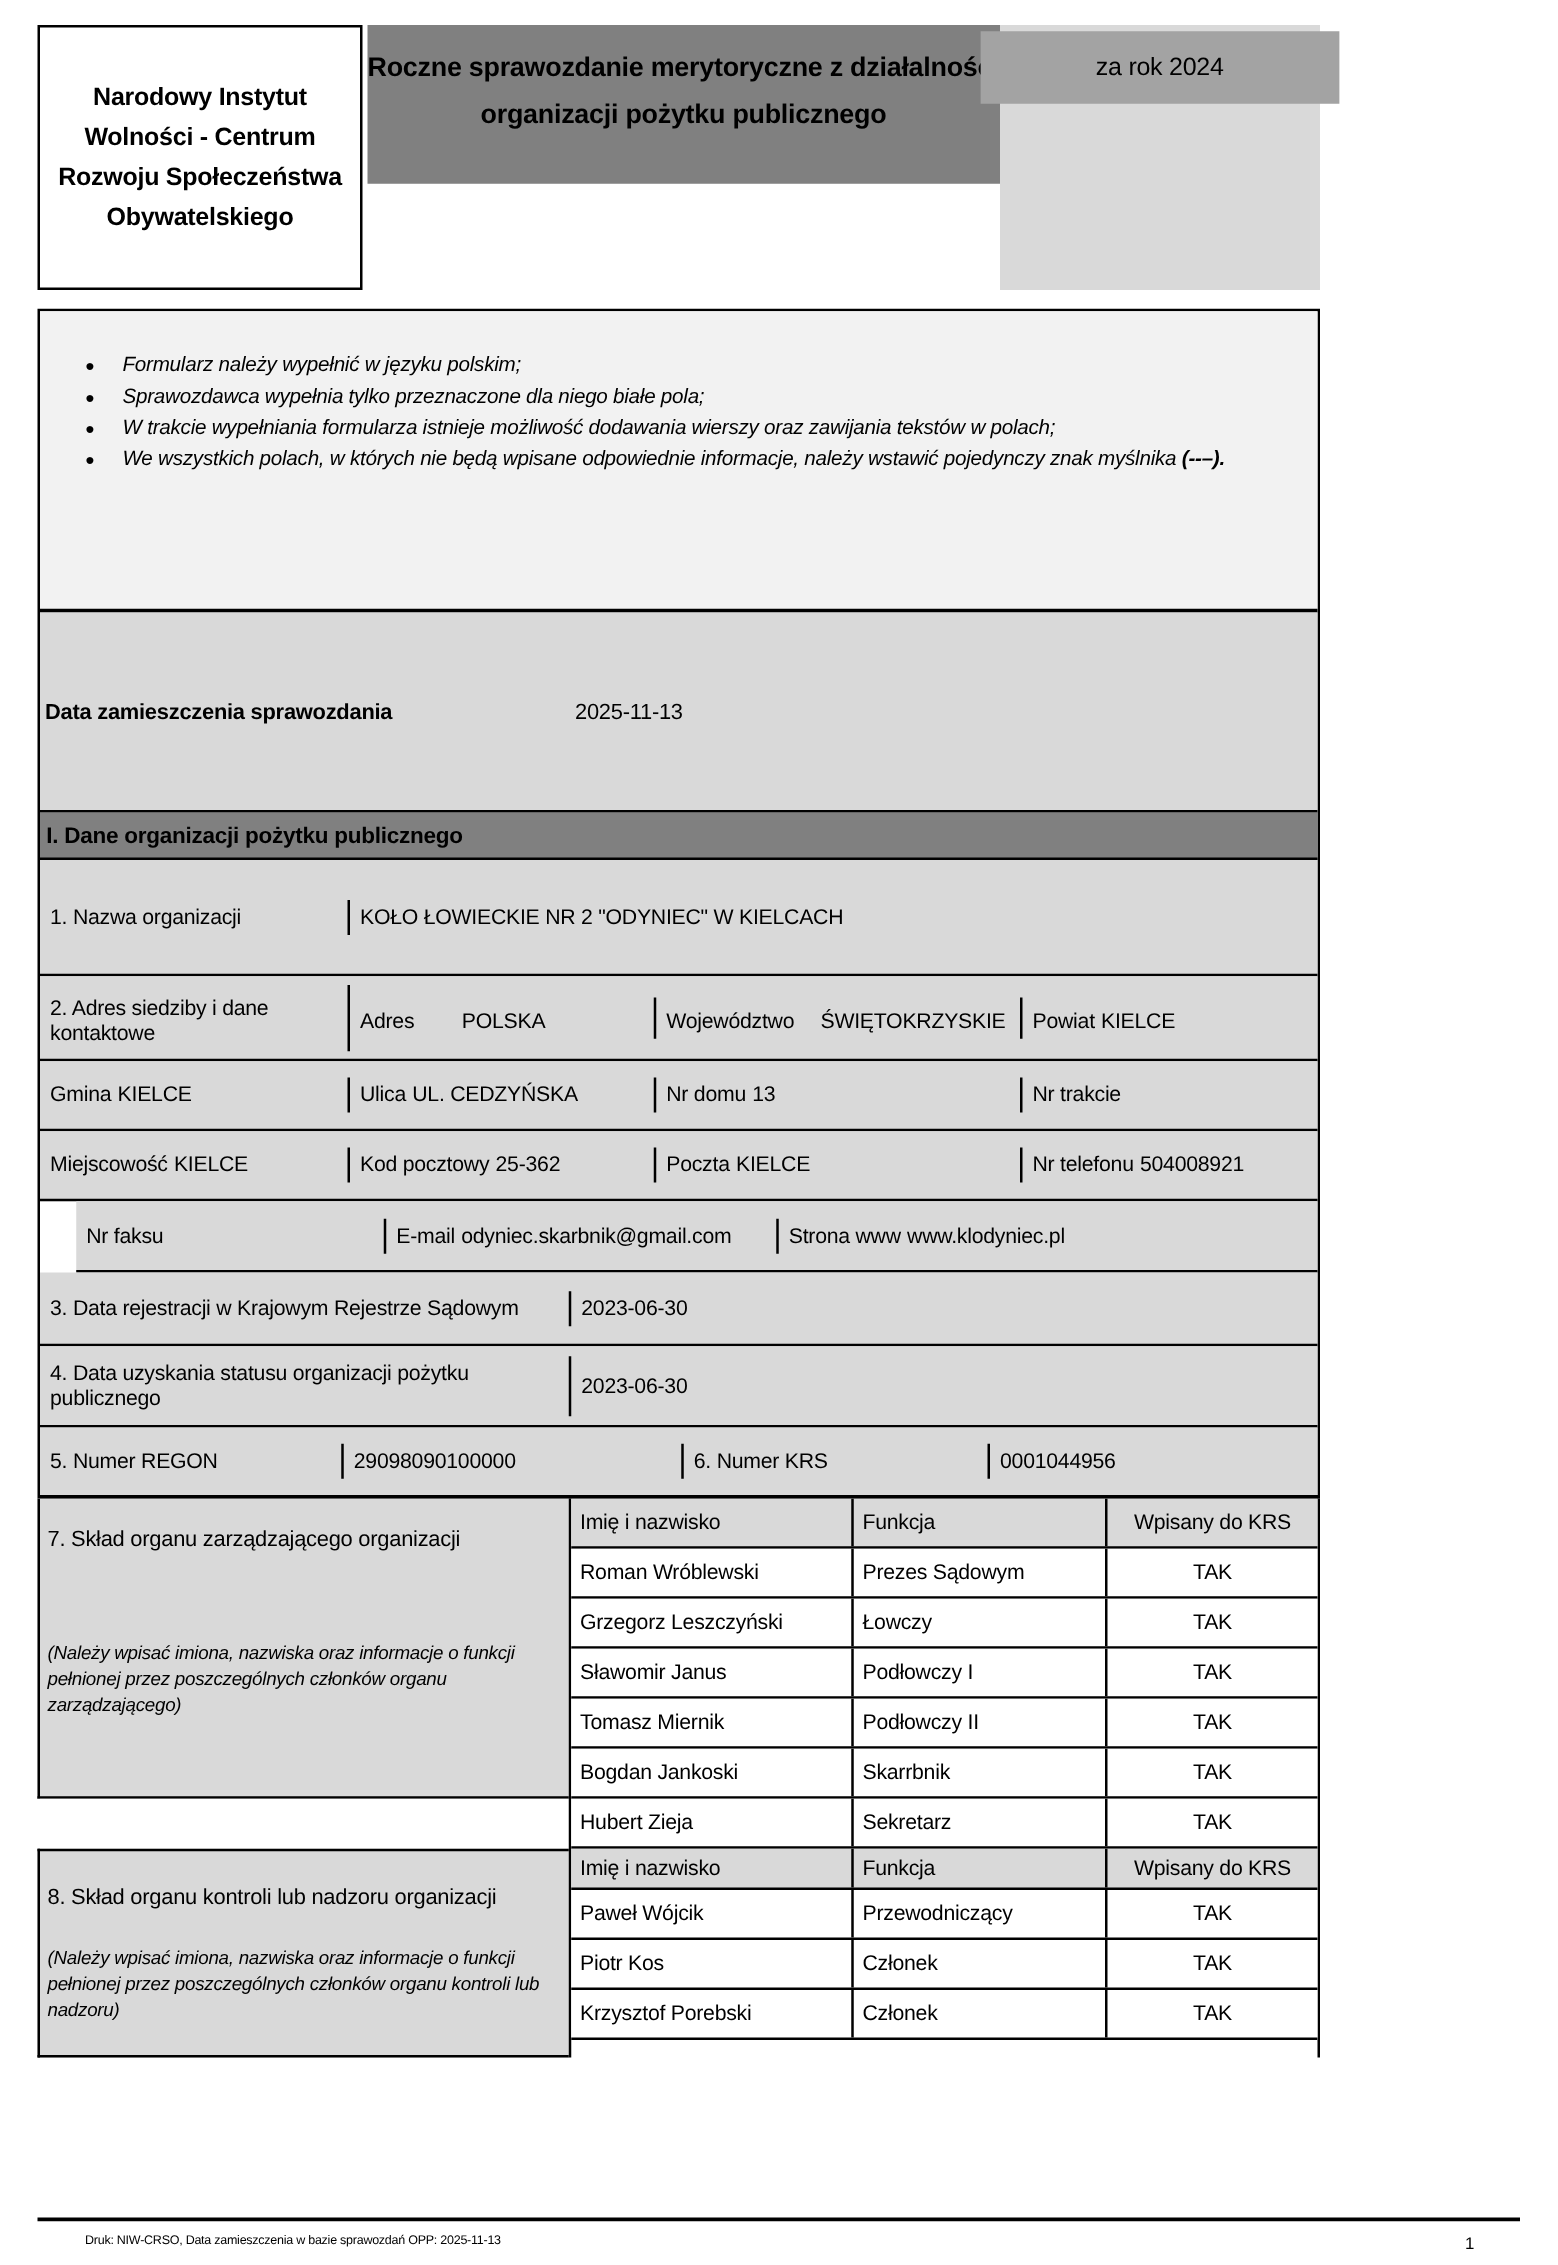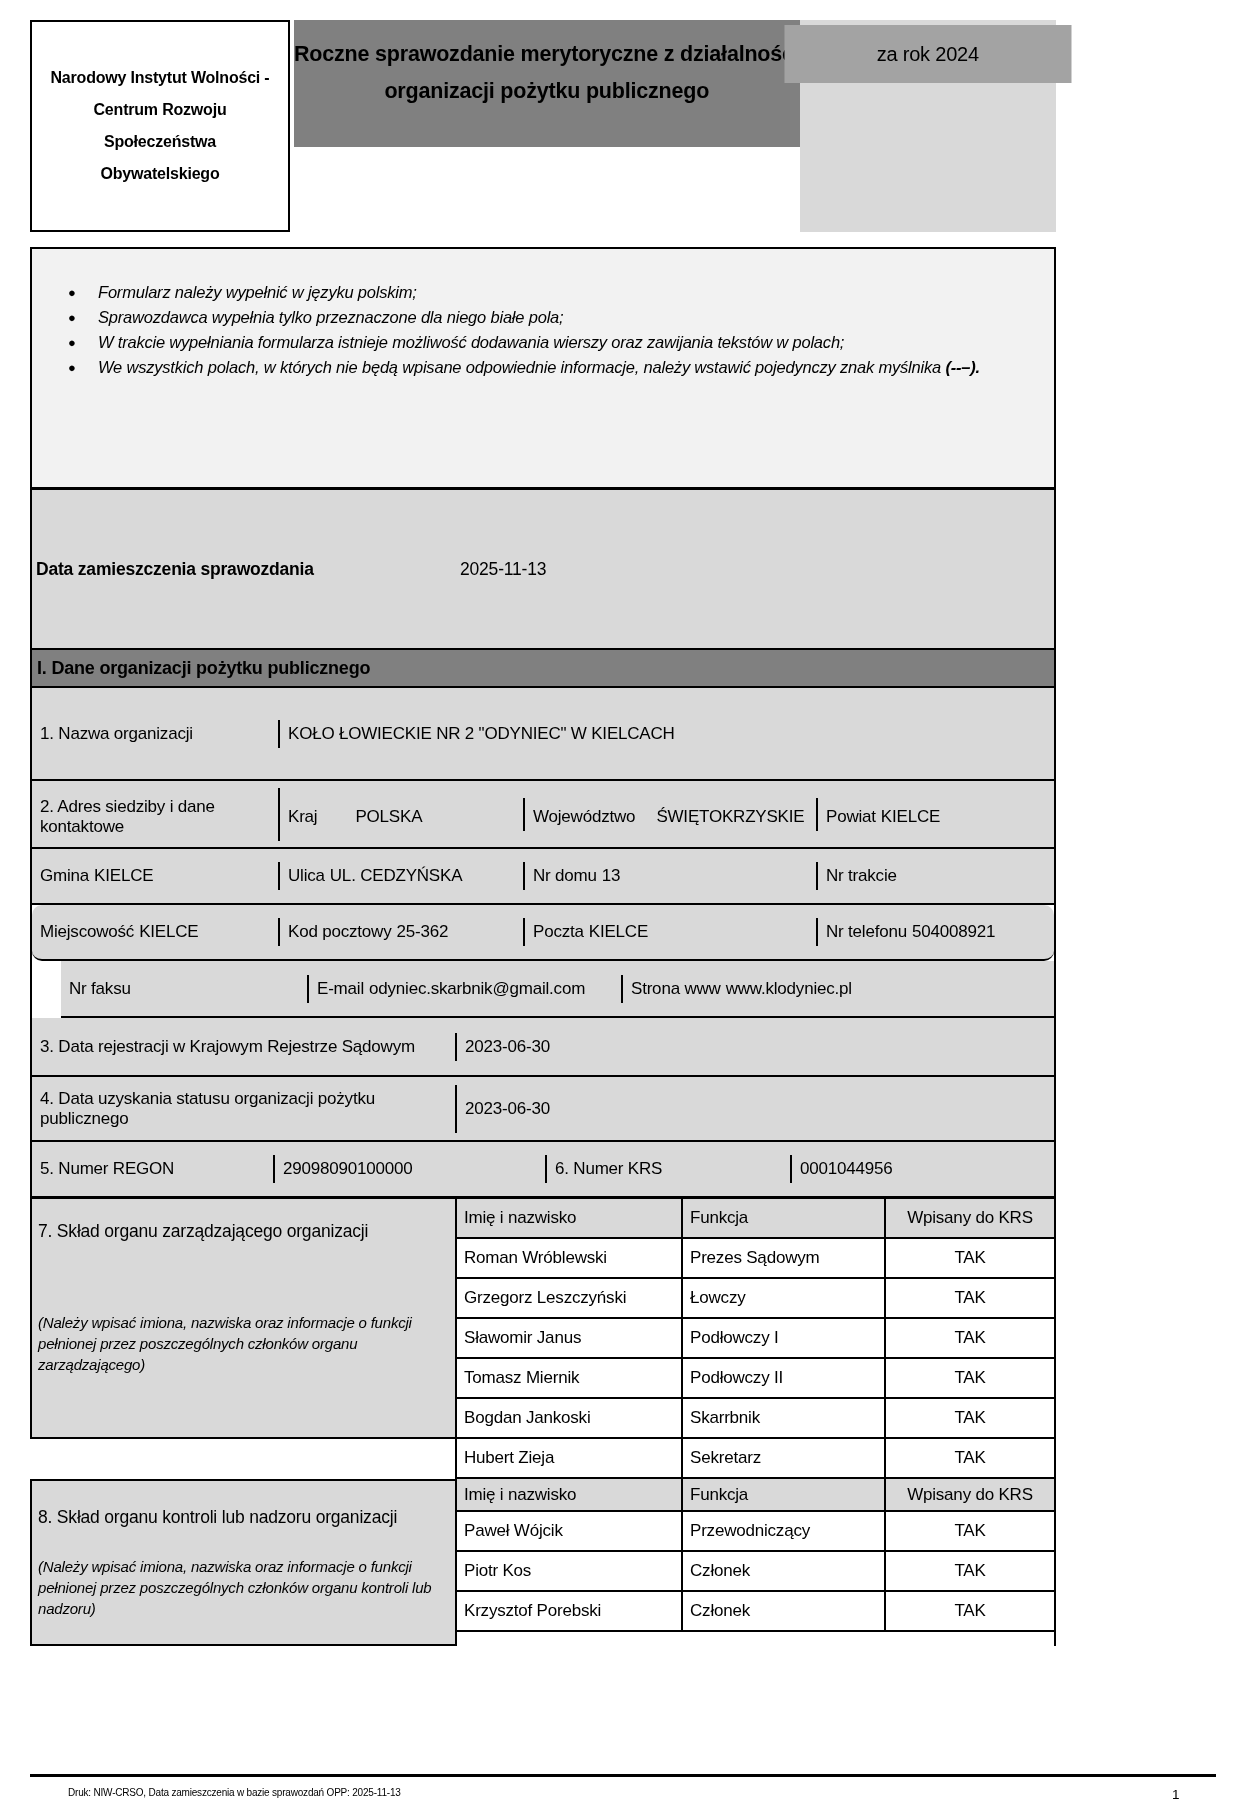--- a/index.html
+++ b/index.html
@@ -11,21 +11,21 @@
     font-family: "Liberation Sans", sans-serif;
     letter-spacing: -0.2px;
   }
   .content { position: absolute; left: 30px; top: 20px; width: 1026px; }
 
   
   .top { display: flex; height: 212px; }
   .inst-box {
     width: 260px; background: #fff; border: 2px solid #000;
     display: flex; align-items: center; justify-content: center;
-    text-align: center; font-weight: bold; font-size: 16px; line-height: 32px;
+    text-align: center; font-weight: bold; font-size: 20px; line-height: 32px;
     padding: 0 14px;
   }
   .head-right { flex: 1; margin-left: 4px; display: flex; flex-direction: row; }
   .head-title {
     height: 127px; background: #808080; text-align: center;
     font-weight: bold; font-size: 21.5px; line-height: 37px; padding-top: 16px;
   }
   .head-year { flex: 1; background: #d9d9d9; position: relative; }
   .year-box {
     position: absolute; left: 50%; transform: translateX(-50%); top: 5px;
@@ -48,21 +48,21 @@
 
   .trow { display: flex; background: #d9d9d9; border-bottom: 2px solid #000; font-size: 17px; align-items: center; }
   .trow:last-child { border-bottom: none; }
   .tc { border-right: 2px solid #000; padding: 4px 8px; display: flex; align-items: center; flex-wrap: wrap; }
   .tc:last-child { border-right: none; }
   .tc .fv { margin-left: 5px; }
   .tc .gap1 { margin-left: 38px; }
   .tc .gap2 { margin-left: 21px; }
   .tc.top-align { align-items: flex-start; padding-top: 9px; }
   .h-a { height: 93px; } .h-b { height: 68px; } .h-c { height: 56px; }
-  .h-d { height: 56px; border-radius: 10px; } .h-e { height: 57px; margin-left: 29px; } .h-f { height: 59px; }
+  .h-d { height: 56px; } .h-e { height: 57px; margin-left: 29px; } .h-f { height: 59px; }
   .h-g { height: 65px; } .h-h { height: 54px; }
   .w-lbl { width: 248px; } .w-kraj { width: 245px; } .w-woj { width: 293px; }
   .w-email { width: 314px; } .w-date { width: 425px; }
   .w-regon-l { width: 243px; } .w-regon-v { width: 272px; } .w-krs-l { width: 245px; }
   .flex1 { flex: 1; }
 
   
   .s78 { display: flex; }
   .s78-left { width: 425px; }
   .org-box {
@@ -145,21 +145,21 @@
     <div class="section-bar">I. Dane organizacji pożytku publicznego</div>
 
     <div class="trow h-a">
       <div class="tc w-lbl">1. Nazwa organizacji</div>
       <div class="tc flex1">KOŁO ŁOWIECKIE NR 2 "ODYNIEC" W KIELCACH</div>
     </div>
 
     <div class="trow h-b">
       <div class="tc w-lbl top-align">2. Adres siedziby i dane kontaktowe</div>
       <div class="tc w-kraj top-align">
-        <span>Kraj</span>
+        <span>Adres</span>
         <span class="gap1">POLSKA</span>
       </div>
       <div class="tc w-woj top-align">
         <span>Województwo</span>
         <span class="gap2">ŚWIĘTOKRZYSKIE</span>
       </div>
       <div class="tc flex1 top-align">
         <span>Powiat</span>
         <span class="fv">KIELCE</span>
       </div>

